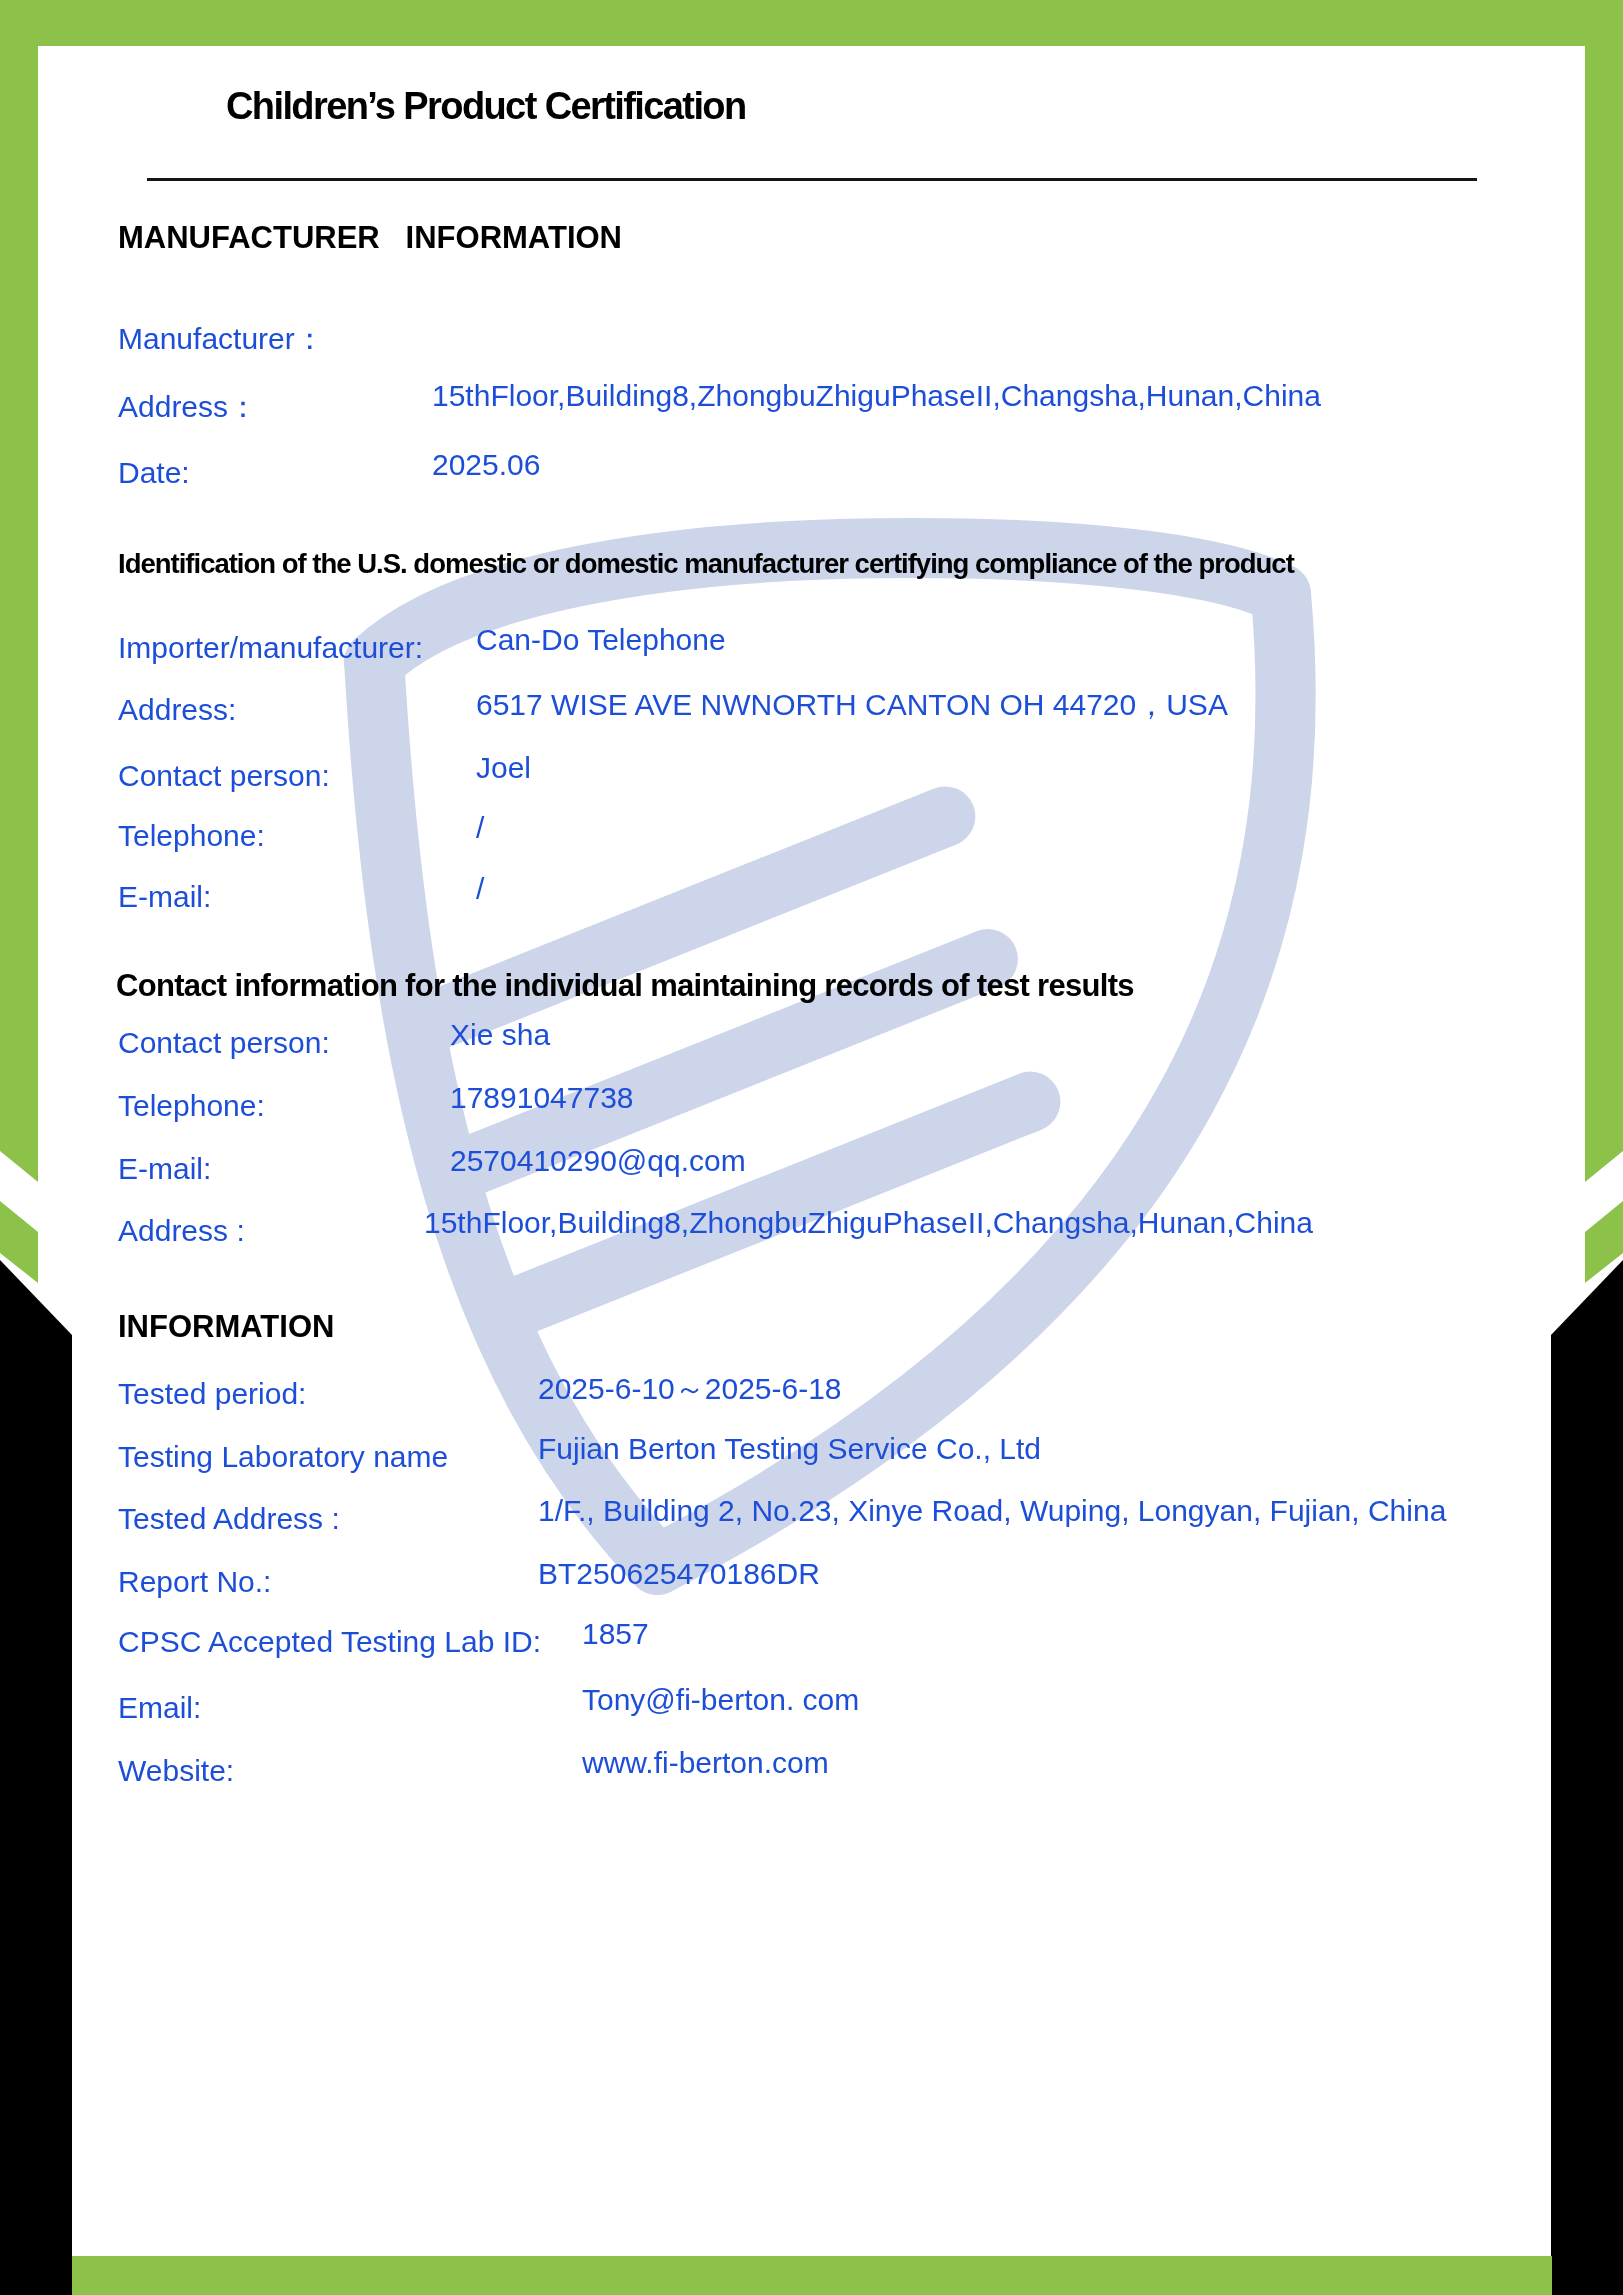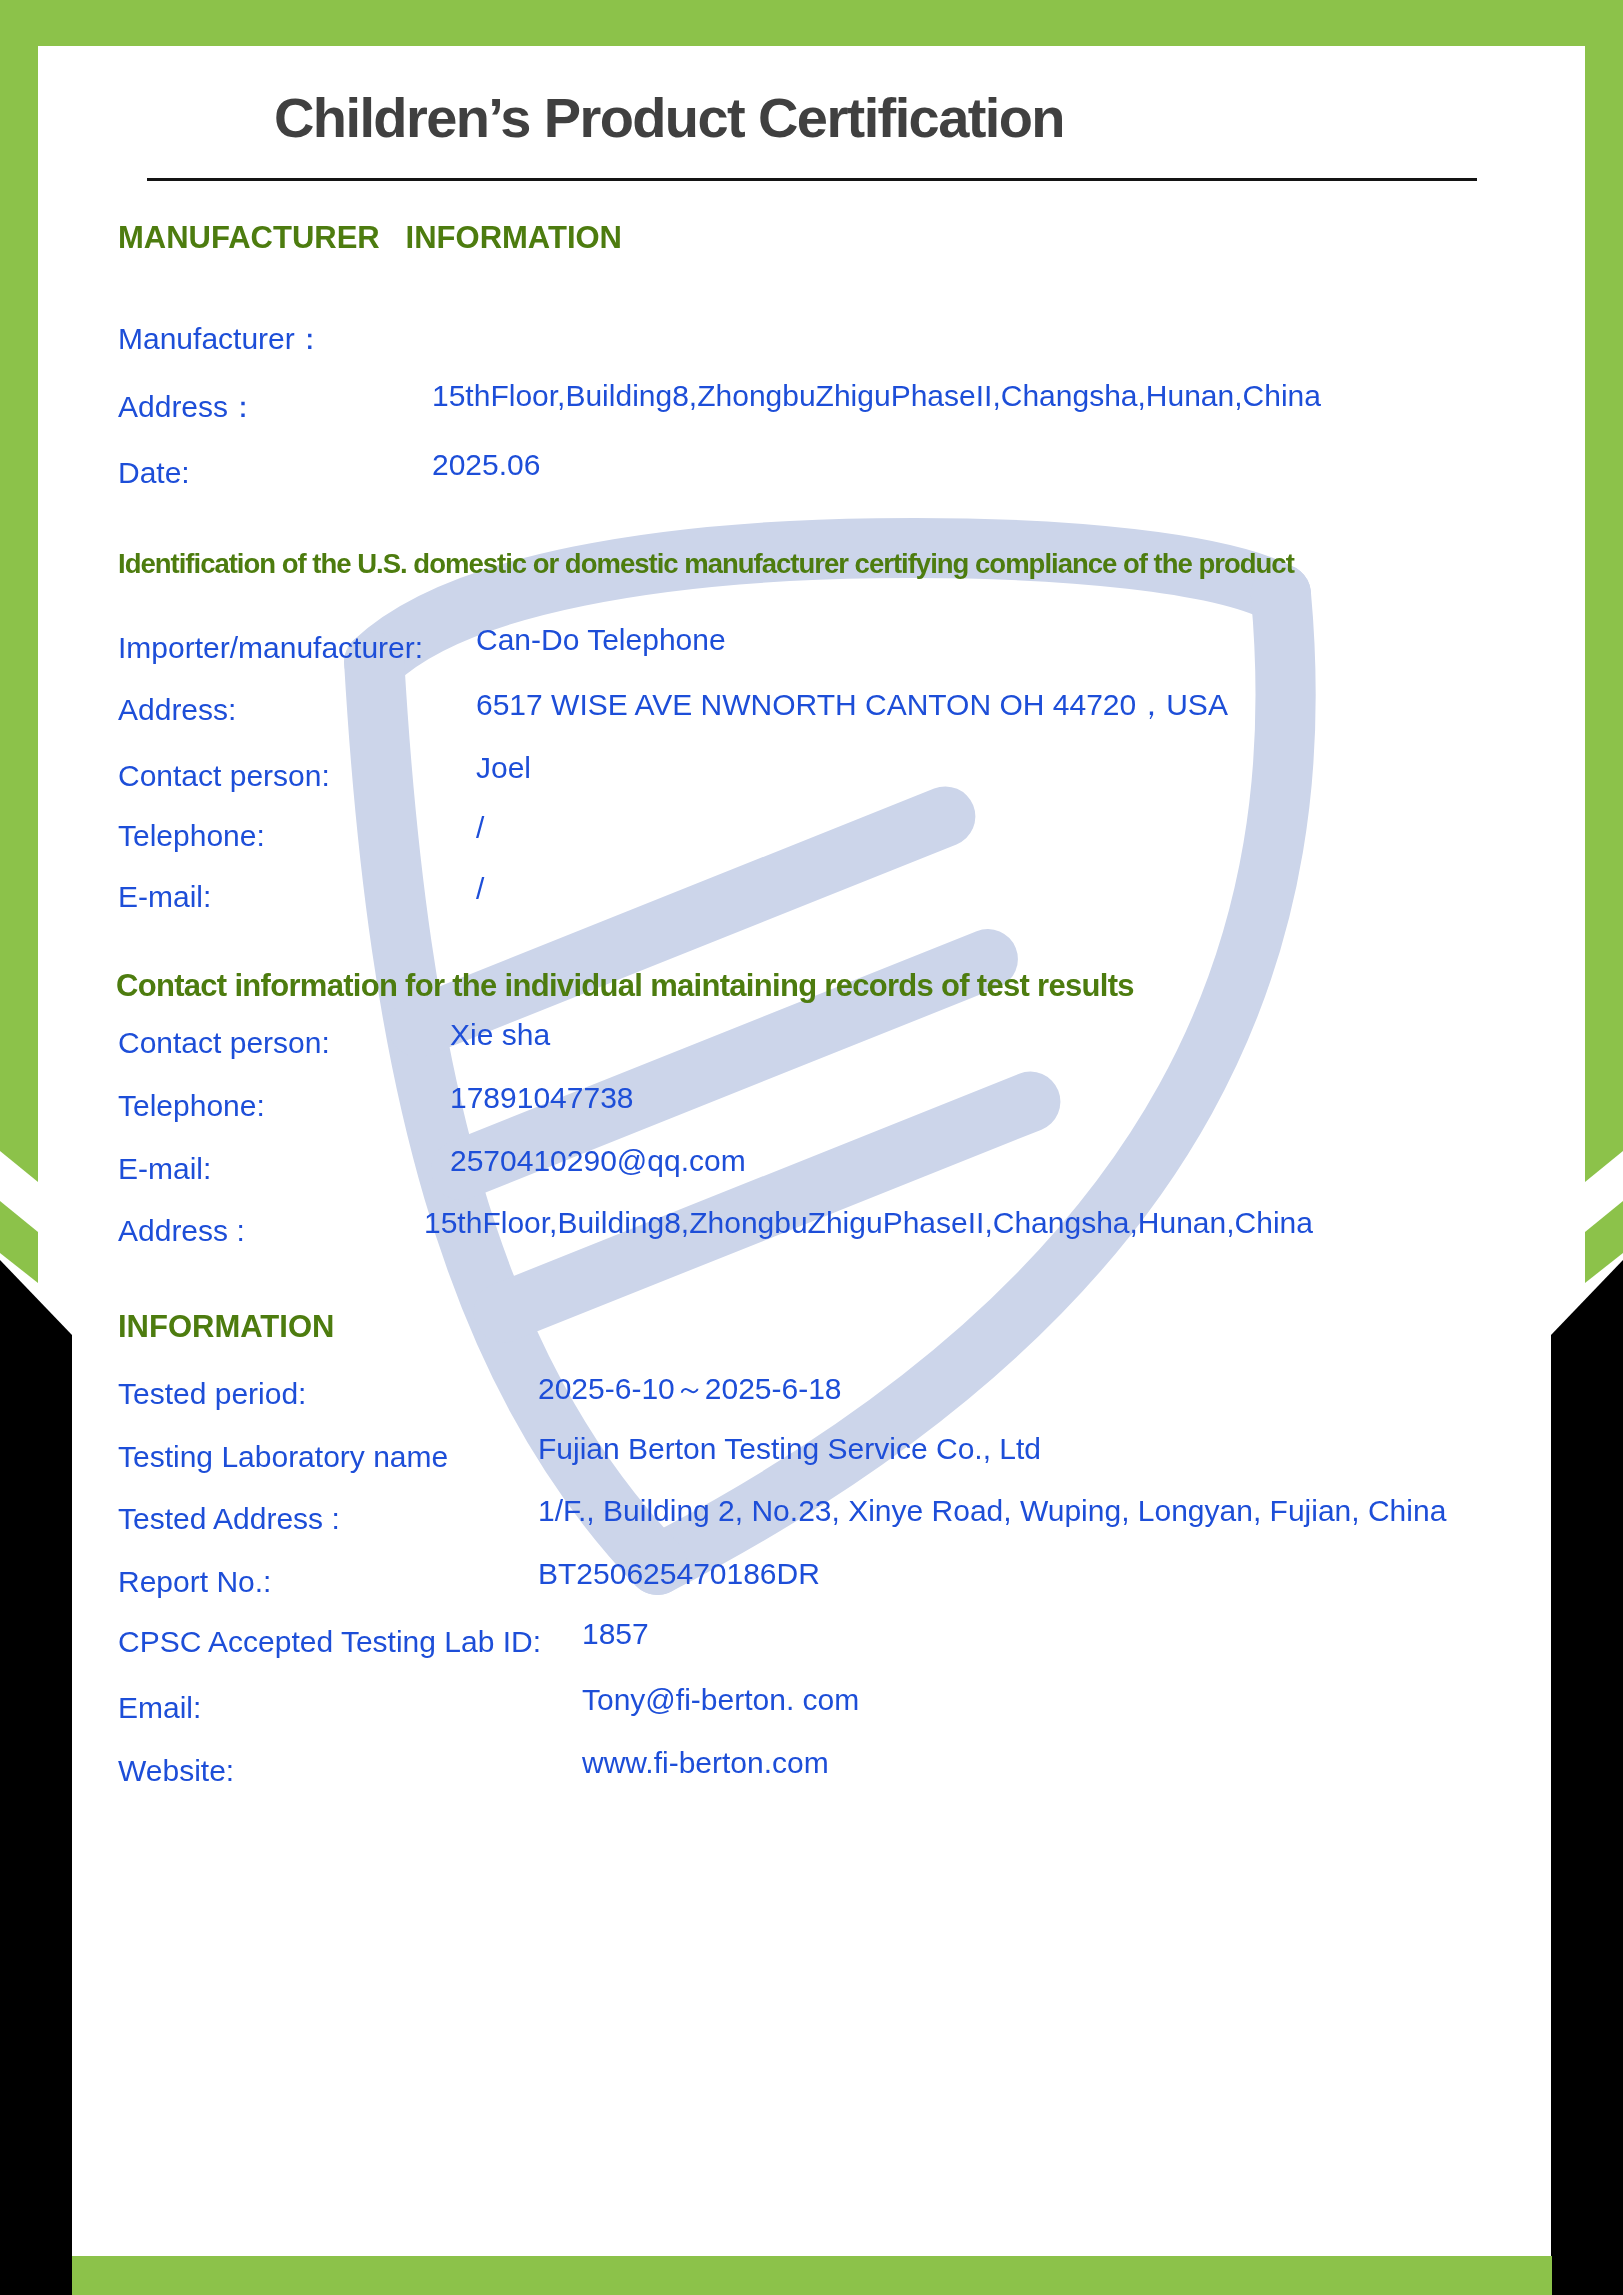--- a/index.html
+++ b/index.html
@@ -27,27 +27,27 @@
     clip-path:polygon(100% 0,0 31px,0 82px,100% 52px);}
   #right-black{right:0;top:1260px;width:72px;height:1036px;
     clip-path:polygon(100% 0,0 75px,0 1036px,100% 1036px);}
   #bottom-band{left:72px;top:2256px;width:1480px;height:39px;}
   
   #watermark{position:absolute;left:0;top:0;z-index:0;}
   
   .txt{position:absolute;z-index:2;white-space:pre;}
   #doc-title{
     top:85px;left:226px;
-    font-size:56px;font-weight:bold;letter-spacing:-1.6px;color:#404040;margin-left:48px;
+    font-size:38px;font-weight:bold;letter-spacing:-1.6px;color:#000000;
   }
   #title-underline{
     position:absolute;z-index:2;
     top:178px;left:147px;width:1330px;height:2.6px;background:#141414;
   }
-  .h{position:absolute;z-index:2;font-weight:bold;white-space:pre;color:#4d7c0f;}
+  .h{position:absolute;z-index:2;font-weight:bold;white-space:pre;color:#000000;}
   .h1{font-size:31px;}
   .h2{font-size:27.5px;letter-spacing:-1px;}
   .h3{font-size:31px;letter-spacing:-0.7px;}
   .row{position:absolute;left:0;width:1623px;height:39px;z-index:2;}
   .lbl,.val{position:absolute;top:0;font-size:30px;white-space:pre;color:#1d4ed8;}
   .lbl{left:118px;}
   .val{top:-7.9px;}
 </style>
 </head>
 <body>

